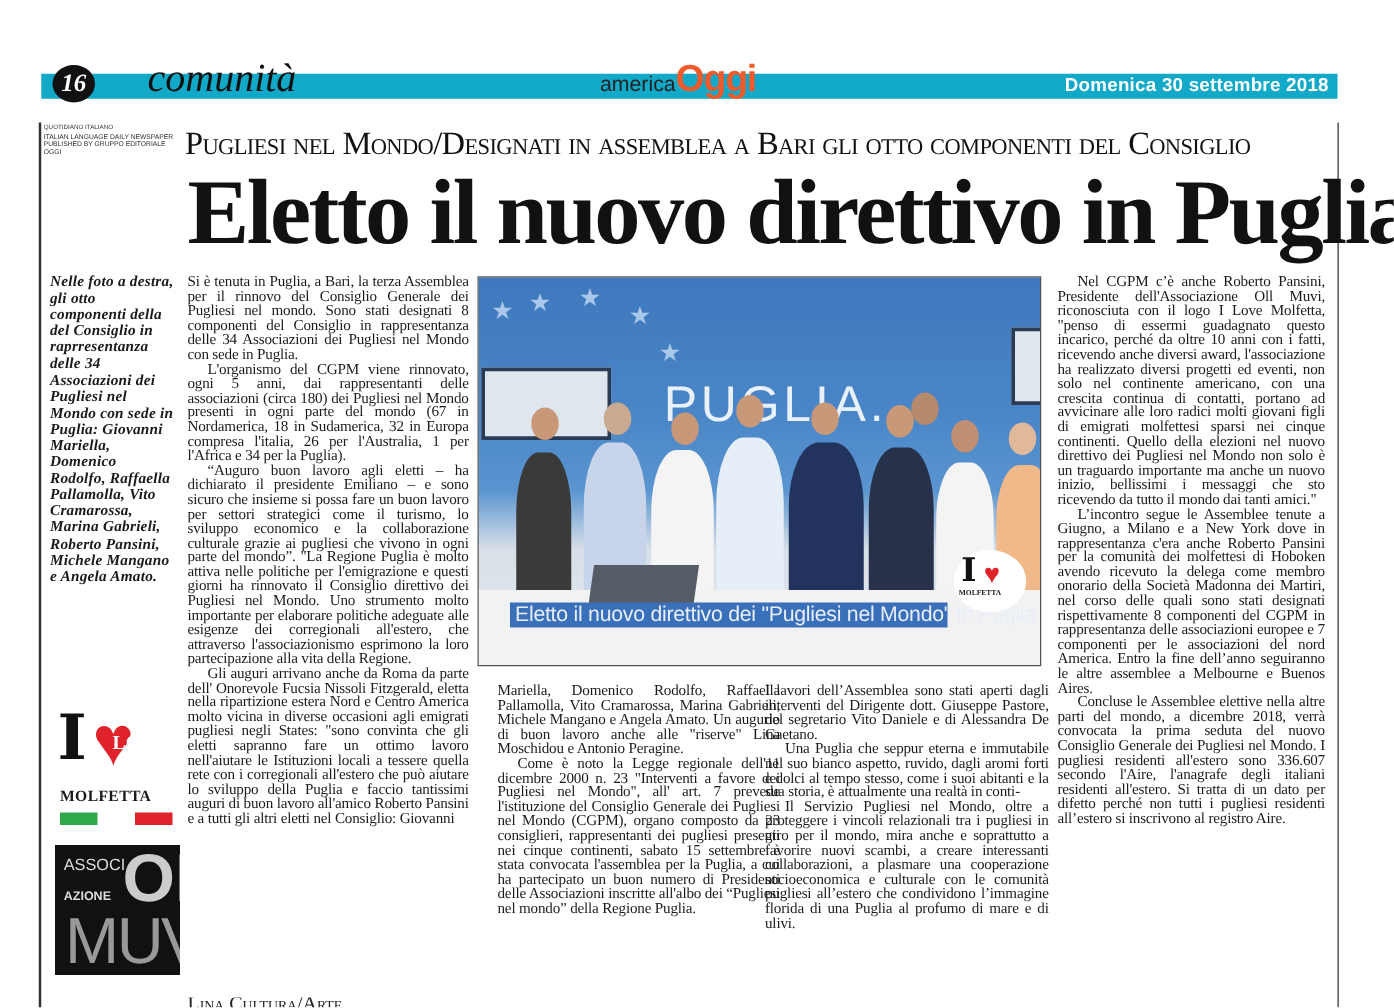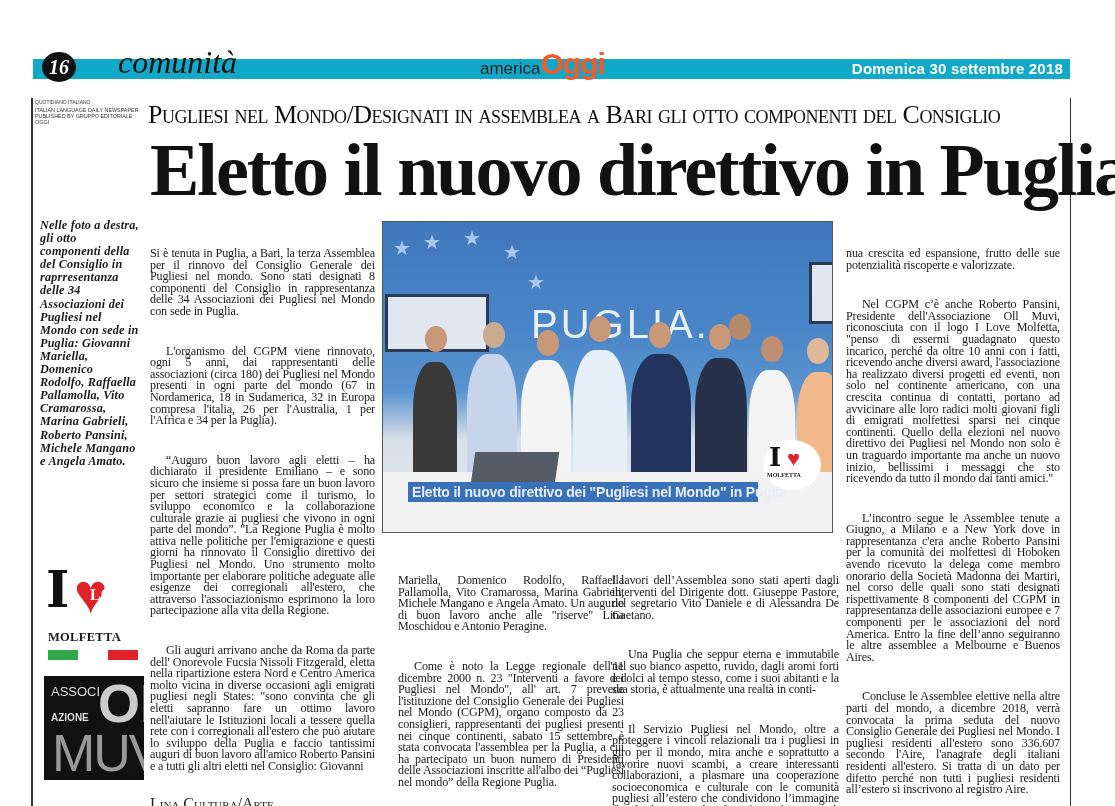--- a/index.html
+++ b/index.html
@@ -27,21 +27,21 @@
   .logo .small-bot { font-family: "Liberation Sans", sans-serif; font-size: 5.4px; color: #333; line-height: 6px; margin-top: 2px; }
 
   
   .kicker { position: absolute; left: 148px; top: 100px; font-family: "Liberation Serif", serif; font-size: 26px; letter-spacing: -0.5px; line-height: 30px; color: #111; font-variant: small-caps; white-space: nowrap; }
   .headline { position: absolute; left: 150px; top: 130px; font-family: "Liberation Serif", serif; font-weight: bold; font-size: 74px; line-height: 80px; letter-spacing: -2px; color: #111; white-space: nowrap; }
 
   
   .caption { position: absolute; left: 40px; top: 219px; width: 100px; font-style: italic; font-weight: bold; font-size: 12.2px; line-height: 13.1px; letter-spacing: 0.2px; }
 
   .col { position: absolute; font-size: 12.1px; line-height: 11.6px; text-align: justify; letter-spacing: -0.15px; }
-  .col p { text-indent: 16px; margin-top: 28px; }
+  .col p { text-indent: 16px; }
   .col p.first { text-indent: 0; }
   .c1 { left: 150px; top: 220px; width: 225px; }
   .c2 { left: 398px; top: 547px; width: 226px; }
   .c3 { left: 612px; top: 547px; width: 227px; }
   .c4 { left: 846px; top: 220px; width: 214px; }
 
   
   .photo { position: absolute; left: 382px; top: 221px; width: 451px; height: 312px; background: linear-gradient(180deg,#3f78bd 0%, #4a86c7 35%, #5a95d0 55%, #d7dfe8 70%, #e8ebee 100%); border: 1px solid #555; overflow: hidden; }
   .star { position: absolute; color: #a9c7ea; font-size: 20px; }
   .sponsor { position: absolute; left: 237px; top: 12px; width: 180px; height: 70px; background: #fff; }
@@ -50,21 +50,21 @@
   .regione { position: absolute; left: 40px; top: 10px; font-family: "Liberation Sans", sans-serif; font-size: 6px; font-weight: bold; line-height: 7px; }
   .dept { position: absolute; left: 72px; top: 10px; width: 100px; font-family: "Liberation Sans", sans-serif; font-size: 4px; line-height: 5px; }
   .pnm { position: absolute; left: 42px; top: 36px; width: 130px; height: 24px; background: linear-gradient(90deg,#2f8f3f,#e7c21e 40%,#e2402f 60%,#3e8fd5); color: #fff; font-family: "Liberation Sans", sans-serif; font-weight: bold; font-size: 11px; text-align: center; line-height: 24px; letter-spacing: -0.3px; }
   .screen { position: absolute; background: #dfe6ee; border: 3px solid #2a3b55; }
   .puglia-big { position: absolute; left: 148px; top: 80px; font-family: "Liberation Sans", sans-serif; font-size: 40px; color: #e8f0fa; letter-spacing: 3px; }
   .people { position: absolute; left: 20px; top: 100px; width: 420px; height: 160px; }
   .person { position: absolute; bottom: 0; border-radius: 40% 40% 6px 6px; }
   .head { position: absolute; width: 22px; height: 26px; border-radius: 50%; background: #c89878; }
   .table { position: absolute; left: 0; top: 250px; width: 451px; height: 62px; background: #f2f2f2; }
   .laptop { position: absolute; left: 90px; top: 230px; width: 84px; height: 32px; background: #555c66; transform: skewX(-8deg); }
-  .photo-cap { position: absolute; left: 25px; top: 260px; width: 350px; height: 20px; background: #3a6fb9; color: #e6eef9; font-family: "Liberation Sans", sans-serif; font-size: 14px; line-height: 20px; padding-left: 4px; white-space: nowrap; letter-spacing: -0.2px; font-weight: bold; }
+  .photo-cap { position: absolute; left: 25px; top: 260px; width: 350px; height: 20px; background: #3a6fb9; color: #e6eef9; font-family: "Liberation Sans", sans-serif; font-size: 17px; line-height: 20px; padding-left: 4px; white-space: nowrap; letter-spacing: -0.2px; }
   .ilove { position: absolute; left: 380px; top: 218px; width: 58px; height: 50px; background: #fff; border-radius: 50%; }
   .ilove .I { position: absolute; left: 6px; top: 2px; font-family: "DejaVu Serif", serif; font-weight: bold; font-size: 26px; color: #111; }
   .ilove .h { position: absolute; left: 24px; top: 6px; color: #e0232a; font-size: 22px; }
   .ilove .m { position: absolute; left: 4px; top: 32px; font-size: 6px; font-weight: bold; font-family: "Liberation Serif", serif; }
 
   
   .love-logo { position: absolute; left: 44px; top: 568px; width: 96px; height: 100px; }
   .love-logo .I { position: absolute; left: 2px; top: -6px; font-family: "DejaVu Serif", serif; font-weight: bold; font-size: 50px; color: #111; line-height: 56px; }
   .love-logo .heart { position: absolute; left: 30px; top: -2px; font-size: 56px; color: #e0232a; line-height: 56px; }
   .love-logo .lt { position: absolute; left: 46px; top: 18px; color: #fff; font-weight: bold; font-size: 16px; }
@@ -156,21 +156,20 @@
   <p>Come è noto la Legge regionale dell'11 dicembre 2000 n. 23 "Interventi a favore dei Pugliesi nel Mondo", all' art. 7 prevede l'istituzione del Consiglio Generale dei Pugliesi nel Mondo (CGPM), organo composto da 23 consiglieri, rappresentanti dei pugliesi presenti nei cinque continenti, sabato 15 settembre è stata convocata l'assemblea per la Puglia, a cui ha partecipato un buon numero di Presidenti delle Associazioni inscritte all'albo dei “Pugliesi nel mondo” della Regione Puglia.</p>
 </div>
 
 <div class="col c3">
   <p class="first">I lavori dell’Assemblea sono stati aperti dagli interventi del Dirigente dott. Giuseppe Pastore, del segretario Vito Daniele e di Alessandra De Gaetano.</p>
   <p>Una Puglia che seppur eterna e immutabile nel suo bianco aspetto, ruvido, dagli aromi forti e dolci al tempo stesso, come i suoi abitanti e la sua storia, è attualmente una realtà in conti-</p>
   <p>Il Servizio Pugliesi nel Mondo, oltre a proteggere i vincoli relazionali tra i pugliesi in giro per il mondo, mira anche e soprattutto a favorire nuovi scambi, a creare interessanti collaborazioni, a plasmare una cooperazione socioeconomica e culturale con le comunità pugliesi all’estero che condividono l’immagine florida di una Puglia al profumo di mare e di ulivi.</p>
 </div>
 
 <div class="col c4">
-  <p class="first">nua crescita ed espansione, frutto delle sue potenzialità riscoperte e valorizzate.</p>
   <p>Nel CGPM c’è anche Roberto Pansini, Presidente dell'Associazione Oll Muvi, riconosciuta con il logo I Love Molfetta, "penso di essermi guadagnato questo incarico, perché da oltre 10 anni con i fatti, ricevendo anche diversi award, l'associazione ha realizzato diversi progetti ed eventi, non solo nel continente americano, con una crescita continua di contatti, portano ad avvicinare alle loro radici molti giovani figli di emigrati molfettesi sparsi nei cinque continenti. Quello della elezioni nel nuovo direttivo dei Pugliesi nel Mondo non solo è un traguardo importante ma anche un nuovo inizio, bellissimi i messaggi che sto ricevendo da tutto il mondo dai tanti amici."</p>
   <p>L’incontro segue le Assemblee tenute a Giugno, a Milano e a New York dove in rappresentanza c'era anche Roberto Pansini per la comunità dei molfettesi di Hoboken avendo ricevuto la delega come membro onorario della Società Madonna dei Martiri, nel corso delle quali sono stati designati rispettivamente 8 componenti del CGPM in rappresentanza delle associazioni europee e 7 componenti per le associazioni del nord America. Entro la fine dell’anno seguiranno le altre assemblee a Melbourne e Buenos Aires.</p>
   <p>Concluse le Assemblee elettive nella altre parti del mondo, a dicembre 2018, verrà convocata la prima seduta del nuovo Consiglio Generale dei Pugliesi nel Mondo. I pugliesi residenti all'estero sono 336.607 secondo l'Aire, l'anagrafe degli italiani residenti all'estero. Si tratta di un dato per difetto perché non tutti i pugliesi residenti all’estero si inscrivono al registro Aire.</p>
 </div>
 
 <div class="love-logo">
   <span class="I">I</span>
   <span class="heart">♥</span>
   <span class="lt">LOVE</span>
   <span class="mol">MOLFETTA</span>

